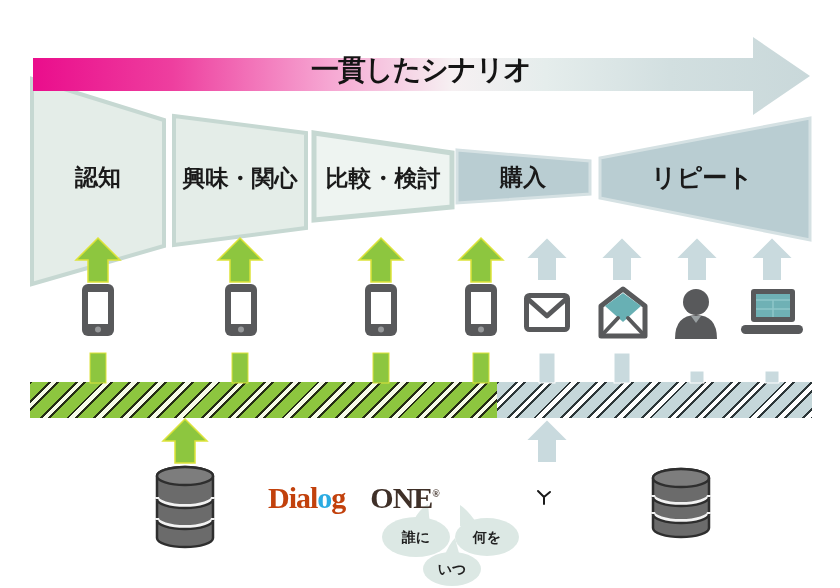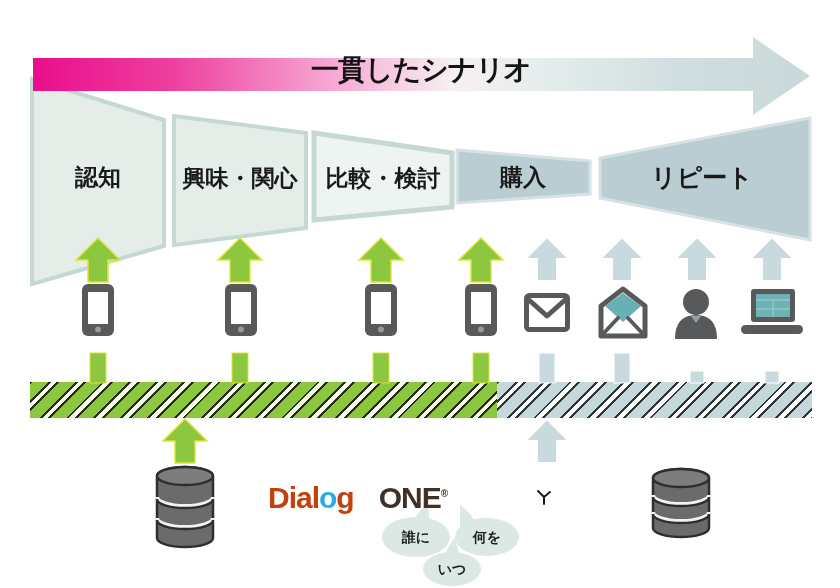--- a/index.html
+++ b/index.html
@@ -1,18 +1,18 @@
 <!DOCTYPE html>
 <html><head>
 <meta charset="utf-8">
 <style>
   html,body{margin:0;padding:0;background:#fff;}
   .stage{
     position:relative;width:840px;height:588px;overflow:hidden;background:#ffffff;
-    font-family:Liberation Sans, sans-serif;
+    font-family:Liberation Serif, serif;
   }
   .stage *{box-sizing:border-box;}
   
   .bar{position:absolute;top:382px;height:36px;z-index:1;}
   .bar-green{
     left:30px;width:467px;
     background:repeating-linear-gradient(135deg,
       #242d14 0 2px, #8dc63f 2px 13px, #242d14 13px 15px, #f7fbe9 15px 19px);
   }
   .bar-blue{

